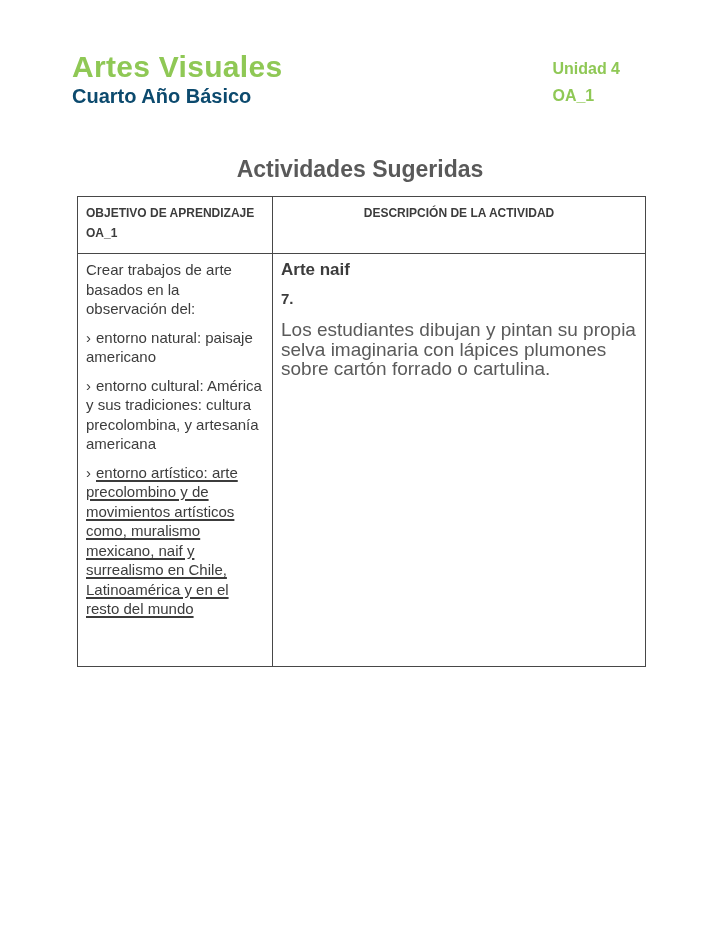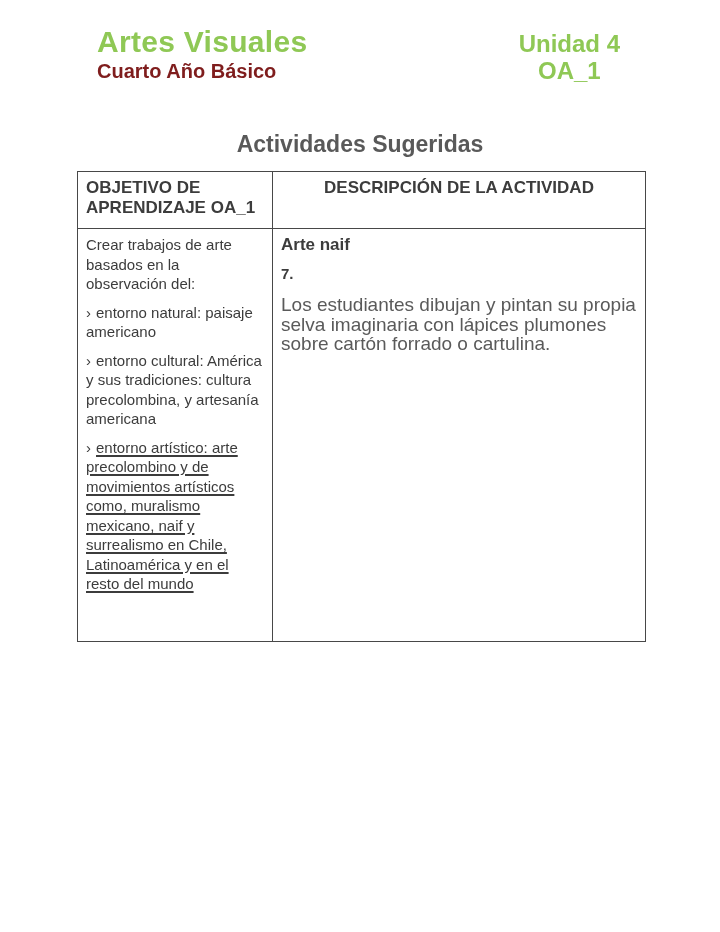--- a/index.html
+++ b/index.html
@@ -14,44 +14,44 @@
     width: 720px;
     height: 932px;
     background: #ffffff;
     overflow: hidden;
   }
   
   .doc-header {
     display: flex;
     justify-content: space-between;
     align-items: flex-end;
-    padding-top: 24px;
-    margin-left: 97px;
+    padding-top: 49px;
+    margin-left: 72px;
     margin-right: 100px;
   }
   .doc-title {
     margin: 0;
     font-size: 30px;
     line-height: 35px;
     font-weight: bold;
     color: #8FC855;
     letter-spacing: 0.3px;
   }
   .doc-subtitle {
     margin: 0;
     font-size: 20px;
     line-height: 24px;
     font-weight: bold;
-    color: #7f1d1d;
+    color: #0c4a6e;
   }
   .header-right {
-    text-align: center;
+    text-align: left;
     font-weight: bold;
     color: #8FC855;
-    font-size: 24px;
+    font-size: 16px;
   }
   .unit-line { line-height: 31px; }
   .oa-line   { line-height: 24px; }
 
   
   .section-title {
     margin: 48px 0 13px 0;
     text-align: center;
     font-size: 23px;
     font-weight: bold;
@@ -67,21 +67,21 @@
   }
   .activities-table th,
   .activities-table td {
     border: 1.5px solid #484848;
     vertical-align: top;
     padding: 6px 8px;
   }
   .col-objective  { width: 195px; }
   .col-description{ width: 373px; }
   .activities-table th {
-    font-size: 17px;
+    font-size: 12px;
     line-height: 20px;
     color: #3C3C3C;
     padding-bottom: 10px;
   }
   th.objective-header   { text-align: left; }
   th.description-header { text-align: center; padding-left: 8px; }
 
   .objective-cell { height: 413px; }
   .objective-cell p {
     margin: 0 0 9px 0;

